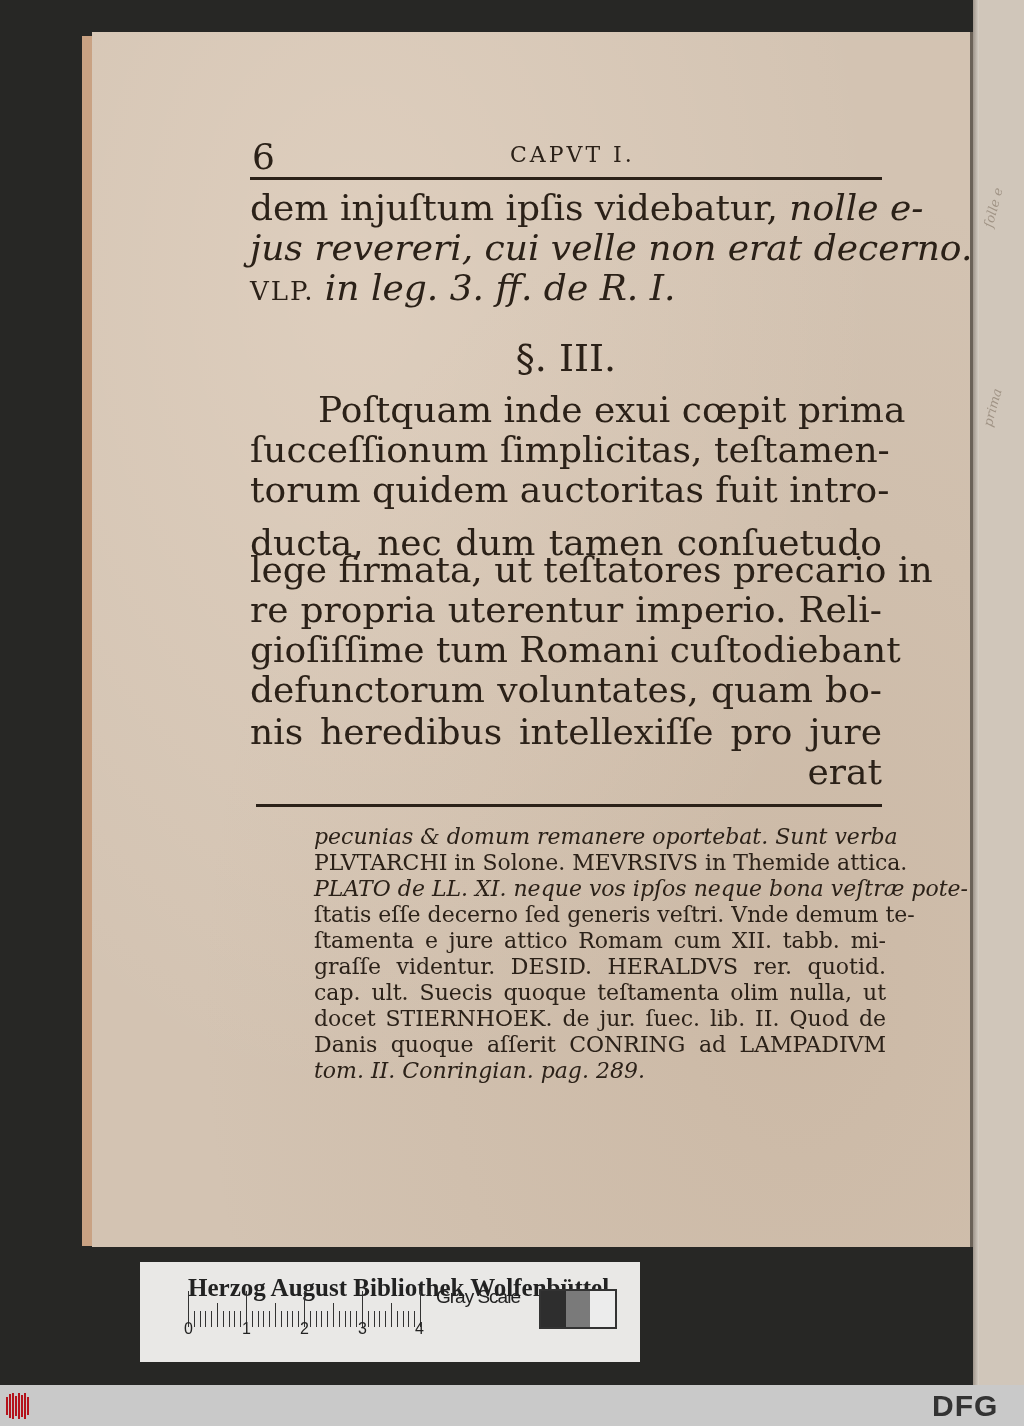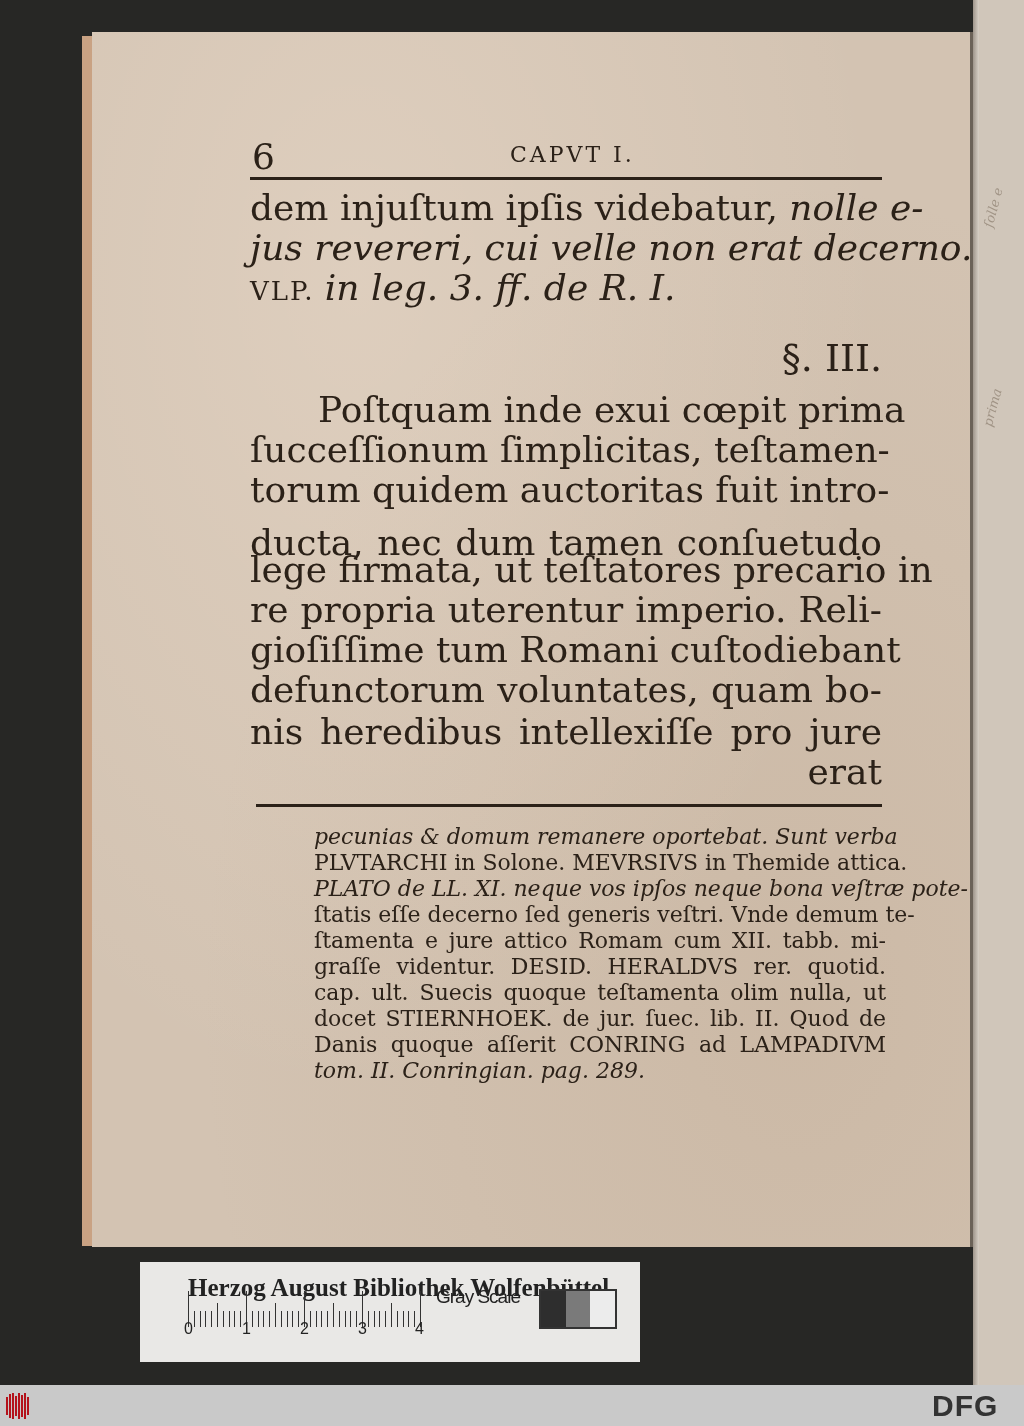--- a/index.html
+++ b/index.html
@@ -14,21 +14,21 @@
   .next-page { position:absolute; left:979px; top:0; width:45px; height:1385px; background:#d0c6ba; }
   .next-page .ghost { position:absolute; color:#8d7f70; font-style:italic; font-size:13px; transform:rotate(-75deg); white-space:nowrap; opacity:0.7; }
   .text { position:absolute; color:#2b2118; }
   .header { left:252px; top:136px; width:628px; height:40px; }
   .header .pno { position:absolute; left:0; top:0; font-size:36px; }
   .header .title { position:absolute; left:258px; top:6px; font-size:22px; letter-spacing:3px; font-variant:small-caps; }
   .rule { position:absolute; height:3px; background:#2b2118; }
   .body-line { position:absolute; left:250px; width:632px; font-size:36px; line-height:40px; white-space:nowrap; text-align:justify; text-align-last:justify; }
   .it { font-style:italic; }
   .sc { font-variant:small-caps; letter-spacing:2px; }
-  .section { position:absolute; left:250px; width:632px; text-align:right; font-size:38px; top:336px; }
+  .section { position:absolute; left:250px; width:632px; text-align:center; font-size:38px; top:336px; }
   .fn-line { position:absolute; left:314px; width:572px; font-size:22px; line-height:26px; white-space:nowrap; text-align:justify; text-align-last:justify; }
   .fn-last { text-align-last:left; }
   .label { position:absolute; left:140px; top:1262px; width:500px; height:100px; background:#e9e8e6; }
   .label .lib { position:absolute; left:48px; top:12px; font-family:"Liberation Serif", serif; font-weight:bold; font-size:25px; color:#222; white-space:nowrap;text-align:right; }
   .ruler { position:absolute; left:48px; top:29px; width:232px; height:36px; }
   .tick { position:absolute; bottom:0; width:1px; background:#333; }
   .num { position:absolute; top:58px; font-family:"Liberation Sans", sans-serif; font-size:16px; color:#222; }
   .gs-label { position:absolute; left:296px; top:24px; font-family:Liberation Sans, sans-serif; font-size:19px; color:#222; letter-spacing:-1px; }
   .gs-box { position:absolute; left:399px; top:27px; width:74px; height:36px; border:2px solid #333; display:flex; }
   .gs-box span { flex:1; }

